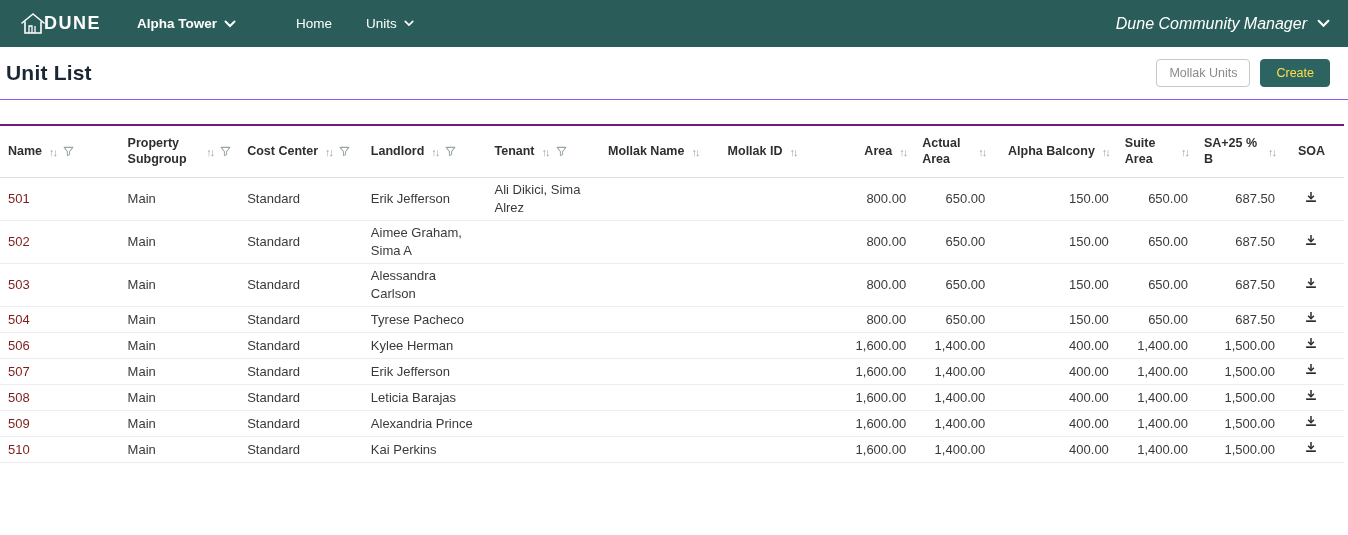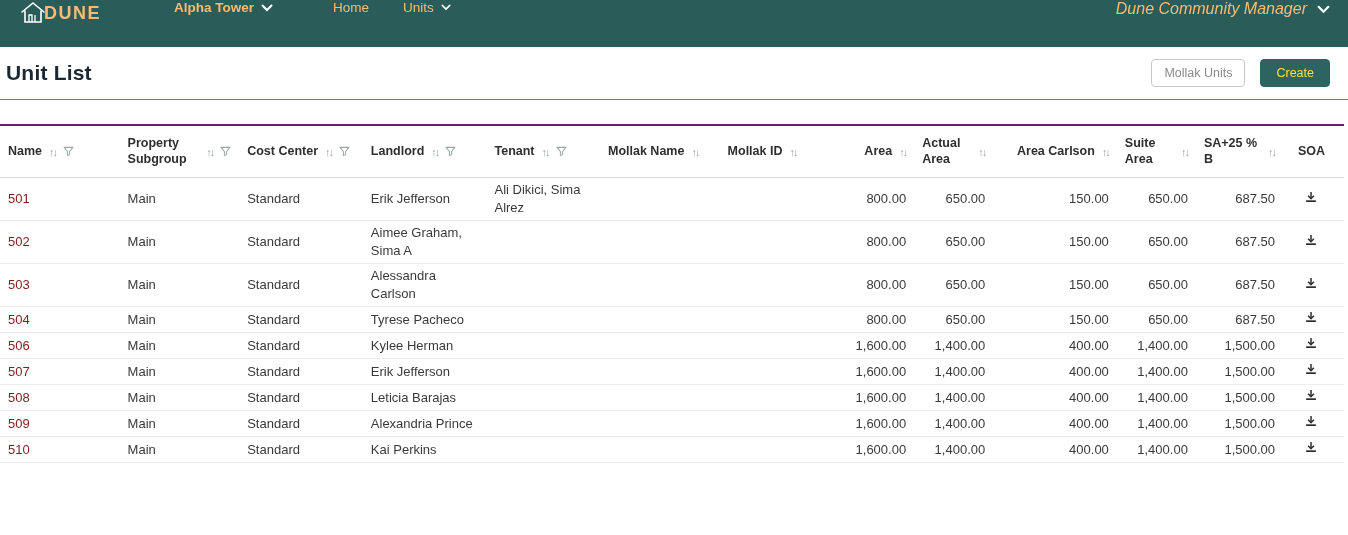--- a/index.html
+++ b/index.html
@@ -8,24 +8,23 @@
     font-family: "Liberation Sans", "DejaVu Sans", sans-serif;
     background: #ffffff;
     color: #3a3a3a;
   }
 
   
   .navbar {
     height: 47px;
     background: #2a5c59;
     display: flex;
-    align-items: flex-start;
+    align-items: center;
     padding: 0 18px;
-    color: #fdba74;
-    gap: 37px;
+    color: #ffffff;
   }
   .brand { display: flex; align-items: center; gap: 0px; margin-right: 36px; }
   .brand svg { display: block; }
   .brand-text { font-size: 18px; font-weight: 600; letter-spacing: 1.5px; margin-left: -4px; }
   .nav-group { display: flex; align-items: center; gap: 34px; }
   .nav-item {
     display: flex; align-items: center; gap: 7px;
     font-size: 13.5px; font-weight: 500; cursor: pointer; white-space: nowrap;
   }
   .nav-item.selector { margin-right: 26px; font-weight: 600; }
@@ -33,21 +32,21 @@
   .navbar-right { margin-left: auto; display: flex; align-items: center; gap: 12px; }
   .user-menu { display: flex; align-items: center; gap: 10px; font-size: 16px; font-weight: 500; cursor: pointer; font-style: italic; }
 
   
   .page-header {
     display: flex; align-items: center;
     padding: 12px 18px 12px 6px;
     border-bottom: 1px solid #8b5cf6;
   }
   .page-title { font-size: 21px; font-weight: 700; color: #1b2733; letter-spacing: 0.2px; }
-  .header-actions { margin-left: auto; display: flex; align-items: center; gap: 15px; }
+  .header-actions { margin-left: auto; display: flex; align-items: center; gap: 10px; }
   .btn { border-radius: 4px; font-size: 12.5px; cursor: pointer; font-family: inherit; }
   .btn-outline {
     background: #ffffff; color: #8a8a8a; border: 1px solid #c9c9c9;
     padding: 6px 12px;
   }
   .btn-primary {
     background: #2d6360; color: #fde047; border: 1px solid #2d6360;
     padding: 6px 15px; font-weight: 500;
   }
 
@@ -212,21 +211,21 @@
             </span>
           </th>
           <th class="col-right">
             <span class="th-inner">
               <span class="th-label">Actual Area</span>
               <span class="sort-ic">↑↓</span>
             </span>
           </th>
           <th class="col-right">
             <span class="th-inner">
-              <span class="th-label">Area Carlson</span>
+              <span class="th-label">Alpha Balcony</span>
               <span class="sort-ic">↑↓</span>
             </span>
           </th>
           <th class="col-right">
             <span class="th-inner">
               <span class="th-label">Suite Area</span>
               <span class="sort-ic">↑↓</span>
             </span>
           </th>
           <th class="col-right">

